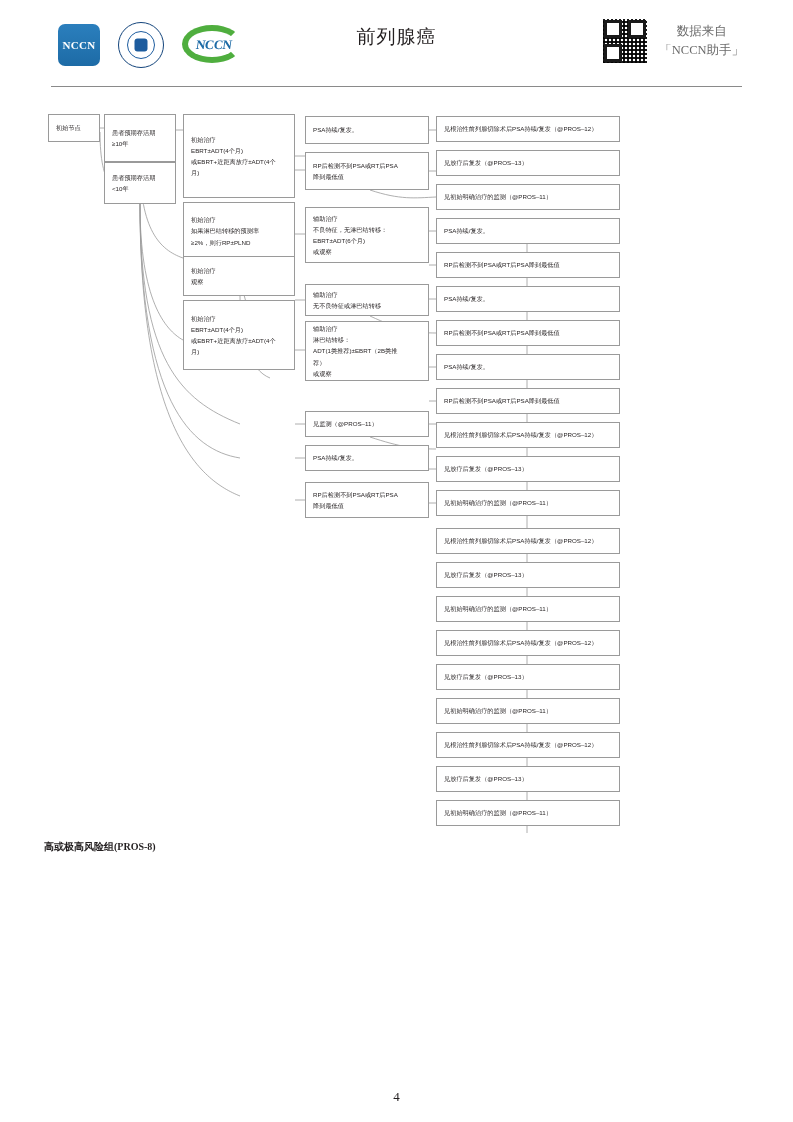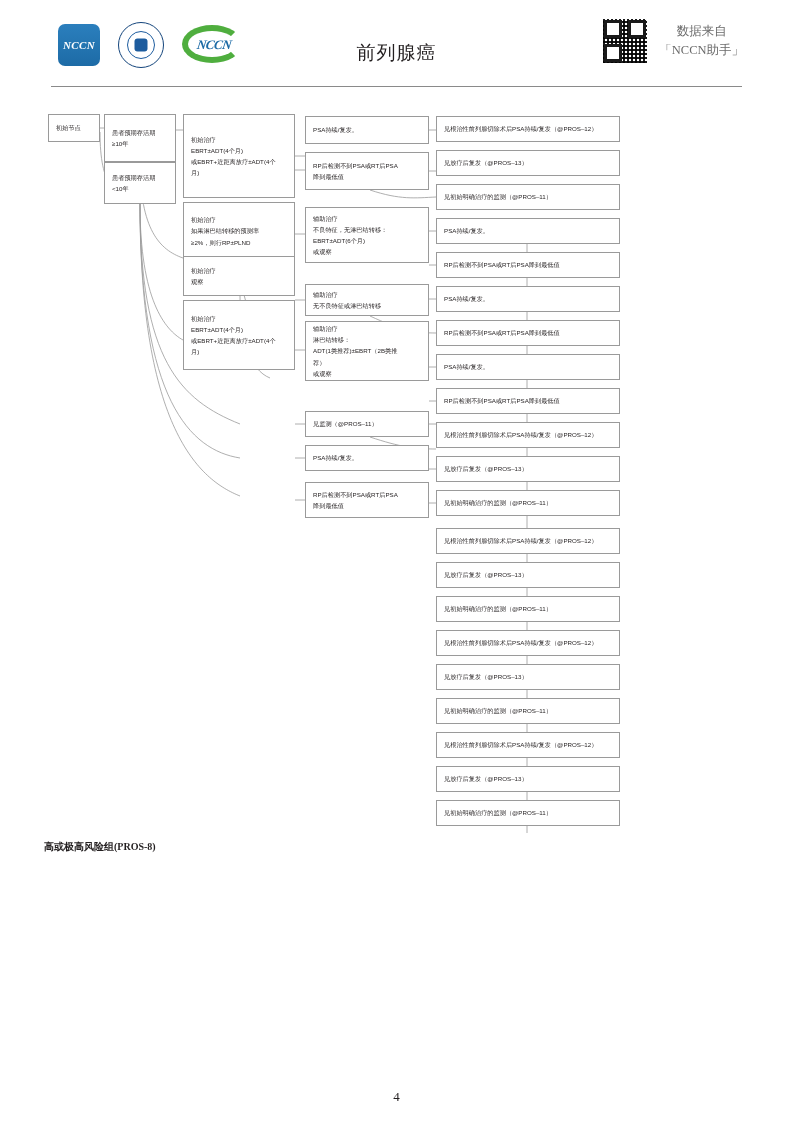--- a/index.html
+++ b/index.html
@@ -22,21 +22,20 @@
     left: 0; top: 0;
     width: 793px;
     height: 90px;
   }
   #logos {
     position: absolute;
     left: 58px; top: 22px;
     display: flex;
     align-items: center;
     gap: 18px;
-    font-style: italic;
   }
   .logo-nccn-blue {
     width: 42px; height: 42px;
     border-radius: 7px;
     background: linear-gradient(180deg,#2b7fbd 0%, #1d6ba6 100%);
     display: flex; align-items: center; justify-content: center;
     color: #ffffff;
     font-size: 11px;
     font-weight: bold;
     letter-spacing: 0.3px;
@@ -87,21 +86,21 @@
     color: #1d6ba6;
     font-size: 13px;
     font-weight: bold;
     font-family: "Liberation Serif", "DejaVu Serif", serif;
     letter-spacing: -0.5px;
     transform: skewX(-8deg);
   }
 
   #doc-title {
     position: absolute;
-    left: 0; top: 40px;
+    left: 0; top: 24px;
     width: 793px;
     text-align: center;
     font-family: "Liberation Serif", "DejaVu Serif", serif;
     font-size: 19px;
     color: #231f20;
     letter-spacing: 1px;
   }
 
   #source-block {
     position: absolute;

